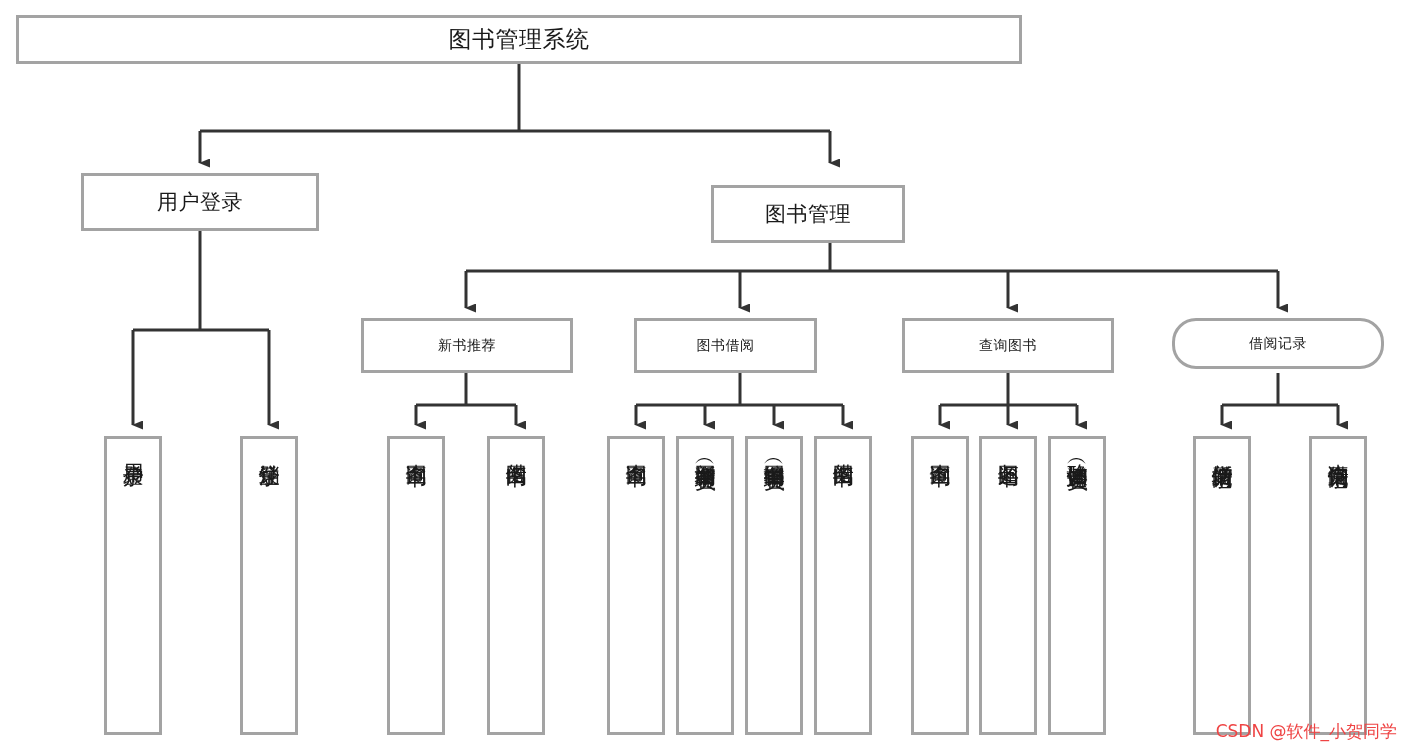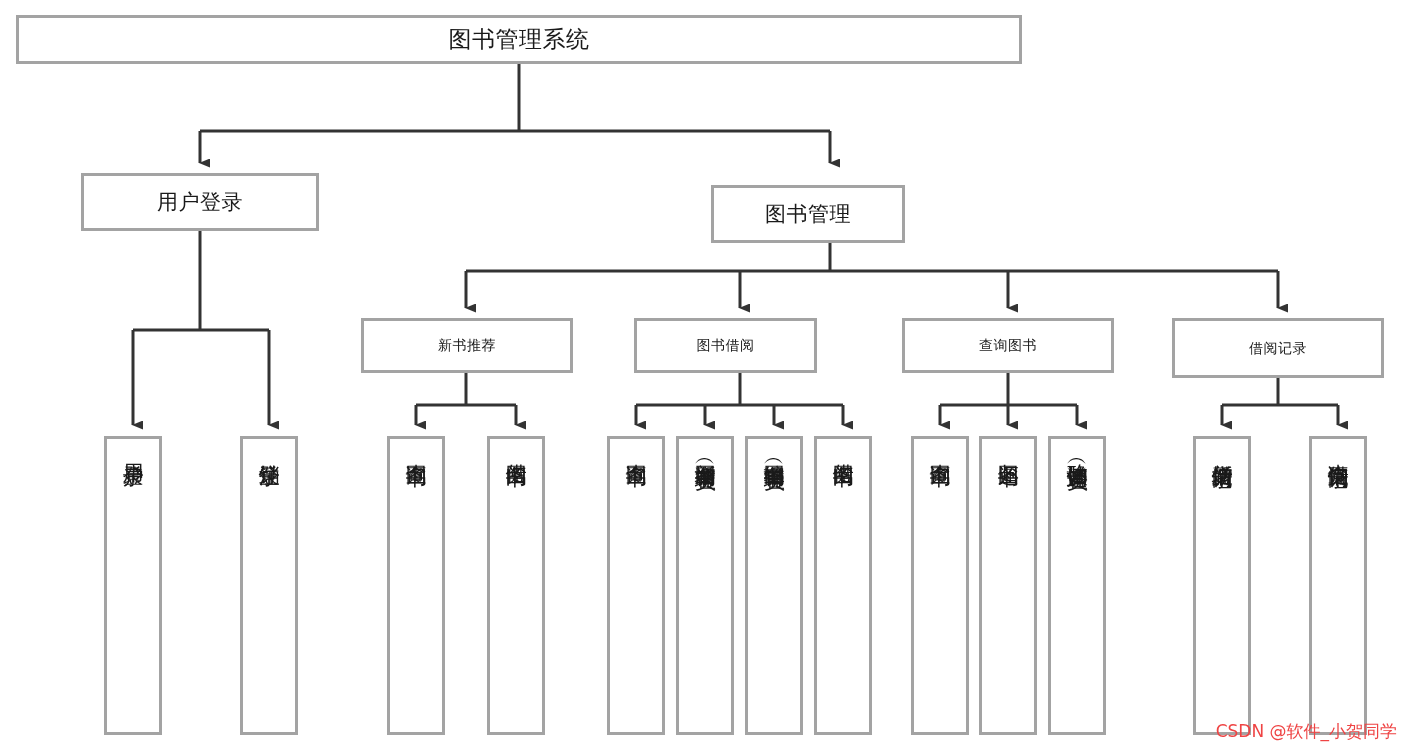--- a/index.html
+++ b/index.html
@@ -151,21 +151,21 @@
   </div>
 
   <div class="node level-2" style="left:634px; top:318px; width:183px; height:55px;">
     <span class="node-label">图书借阅</span>
   </div>
 
   <div class="node level-2" style="left:902px; top:318px; width:212px; height:55px;">
     <span class="node-label">查询图书</span>
   </div>
 
-  <div class="node level-2" style="left:1172px; top:318px; width:212px; height:60px;">
+  <div class="node level-2" style="left:1172px; top:318px; width:212px; height:51px;border-radius:24px;">
     <span class="node-label">借阅记录</span>
   </div>
 
   <div class="node leaf" style="left:104px; top:436px; width:58px; height:299px;">
     <span class="node-label">用户登录</span>
   </div>
 
   <div class="node leaf" style="left:240px; top:436px; width:58px; height:299px;">
     <span class="node-label">注销登录</span>
   </div>

